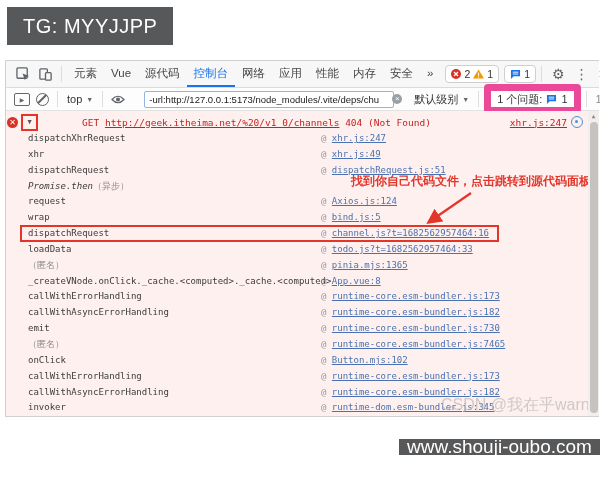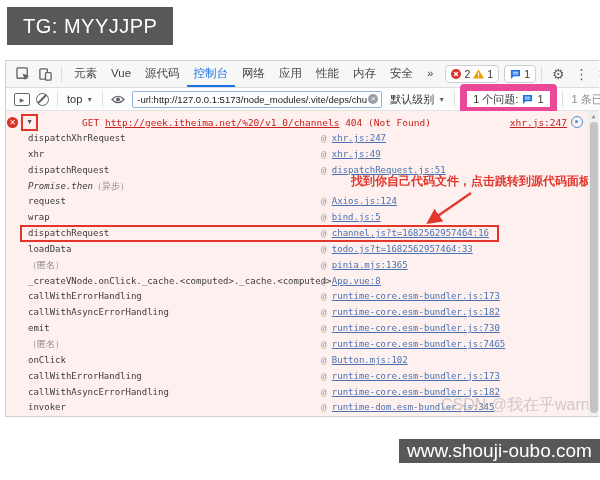--- a/index.html
+++ b/index.html
@@ -3,21 +3,21 @@
 <meta charset="utf-8">
 <style>
   html,body{margin:0;padding:0;background:#fff;}
   #page{position:relative;width:600px;height:480px;background:#fff;overflow:hidden;
         font-family:"Liberation Sans",sans-serif;}
 
   
   .banner{position:absolute;background:#57585a;color:#fff;display:flex;align-items:center;
           font-family:"Liberation Sans",sans-serif;}
   #top-banner{left:7px;top:7px;height:38px;padding:0 16px;font-size:20px;letter-spacing:.5px;}
-  #bottom-banner{left:399px;top:439px;width:201px;height:24px;justify-content:center;font-size:19px;}
+  #bottom-banner{left:399px;top:439px;width:201px;height:16px;justify-content:center;font-size:19px;}
 
   
   #devtools{position:absolute;left:5px;top:60px;width:594px;height:357px;
             border:1px solid #d0d0d0;border-right:none;box-sizing:border-box;background:#fff;}
 
   
   #toolbar1{height:27px;display:flex;align-items:center;background:#f7f7f7;
             border-bottom:1px solid #dcdcdc;padding:0 6px;box-sizing:border-box;}
   .tb-icon{width:18px;height:18px;display:flex;align-items:center;justify-content:center;
            margin:0 2px;color:#5f6368;flex:none;}
@@ -36,21 +36,21 @@
   #toolbar2{height:23px;display:flex;align-items:center;background:#fdfdfd;
             border-bottom:1px solid #e2e2e2;padding:0 5px;box-sizing:border-box;font-size:11px;color:#333;}
   .mini-icon{flex:none;display:flex;align-items:center;justify-content:center;margin:0 3px;}
   #sidebar-toggle{width:14px;height:11px;border:1px solid #666;border-radius:2px;
                   font-size:6px;color:#666;display:flex;align-items:center;justify-content:center;}
   #clear-console{width:11px;height:11px;border:1.5px solid #5f6368;border-radius:50%;position:relative;}
   #clear-console::after{content:"";position:absolute;left:-1px;top:4.5px;width:12px;height:1.5px;
                   background:#5f6368;transform:rotate(-45deg);}
   .dd{display:flex;align-items:center;gap:4px;margin:0 4px;white-space:nowrap;}
   .dd::after{content:"▼";font-size:7px;color:#666;}
-  #filter-input{width:230px;height:15px;border:1px solid #92b4e2;border-radius:2px;margin:0 4px;
+  #filter-input{width:230px;height:15px;border:1px solid #92b4e2;border-radius:2px;margin:0 16px;
                 font-size:9.5px;font-family:"Liberation Sans",sans-serif;color:#202124;
                 padding:0 14px 0 4px;outline:none;box-sizing:content-box;}
   .filter-wrap{position:relative;display:flex;align-items:center;}
   .clear-x{position:absolute;right:8px;width:10px;height:10px;border-radius:50%;background:#9aa0a6;
            color:#fff;font-size:8px;line-height:10px;text-align:center;}
   .issues-pill{display:flex;align-items:center;gap:4px;border:7px solid #ec4899;border-radius:4px;
                height:16px;padding:0 6px;background:#fff;white-space:nowrap;}
   .hidden-note{color:#8a8a8a;margin:0 4px;white-space:nowrap;}
 
   

